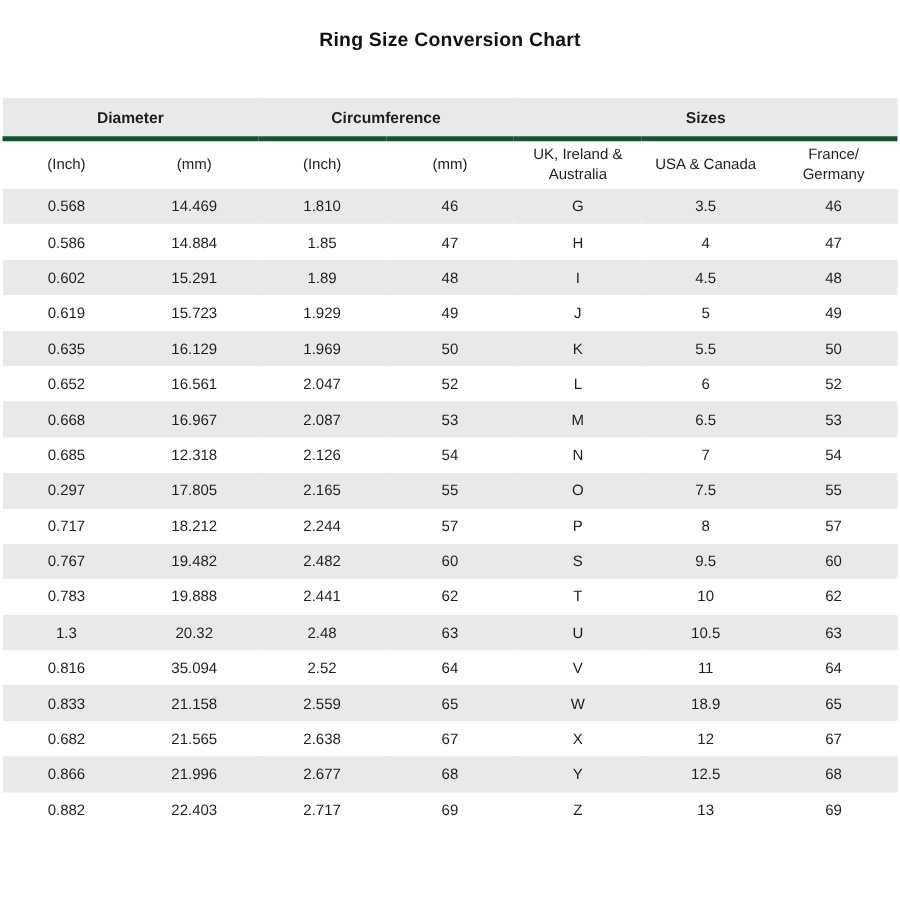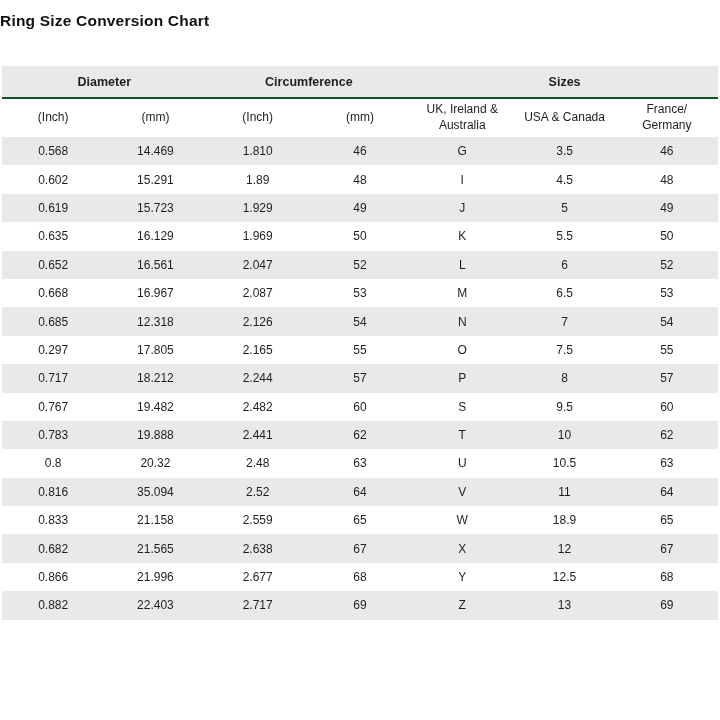--- a/index.html
+++ b/index.html
@@ -4,23 +4,23 @@
 <style>
   html, body { margin: 0; padding: 0; }
   body {
     width: 720px; height: 720px;
     background: #ffffff;
     color: #1f1f1f;
     font-family: "Liberation Sans", sans-serif;
     overflow: hidden;
   }
   .page-title {
-    margin: 0;
+    margin: 12px;
     padding-top: 12px;
-    text-align: left;
+    text-align: center;
     font-size: 15.5px;
     font-weight: 700;
     letter-spacing: 0.2px;
     color: #111111;
   }
   table.ring-table {
     table-layout: fixed;
     border-collapse: collapse;
     width: 716px;
     margin: 36px 2px 0 2px;
@@ -28,21 +28,21 @@
   table.ring-table th, table.ring-table td {
     text-align: center;
     vertical-align: middle;
     overflow: hidden;
   }
   tr.group-row th {
     background: #e9e9e9;
     font-weight: 700;
     font-size: 12.5px;
     height: 29px;
-    border-bottom: 2px solid #14532d;
+    border-bottom: 4px solid #14532d;
   }
   tr.cols-row th {
     background: #ffffff;
     font-weight: 400;
     font-size: 12px;
     line-height: 1.3;
     height: 38px;
     padding: 0 8px;
   }
   table.ring-table td {
@@ -79,20 +79,29 @@
       <tr>
         <td>0.568</td>
         <td>14.469</td>
         <td>1.810</td>
         <td>46</td>
         <td>G</td>
         <td>3.5</td>
         <td>46</td>
       </tr>
       <tr>
+        <td>0.586</td>
+        <td>14.884</td>
+        <td>1.85</td>
+        <td>47</td>
+        <td>H</td>
+        <td>4</td>
+        <td>47</td>
+      </tr>
+      <tr>
         <td>0.602</td>
         <td>15.291</td>
         <td>1.89</td>
         <td>48</td>
         <td>I</td>
         <td>4.5</td>
         <td>48</td>
       </tr>
       <tr>
         <td>0.619</td>
@@ -169,21 +178,21 @@
       <tr>
         <td>0.783</td>
         <td>19.888</td>
         <td>2.441</td>
         <td>62</td>
         <td>T</td>
         <td>10</td>
         <td>62</td>
       </tr>
       <tr>
-        <td>0.8</td>
+        <td>1.3</td>
         <td>20.32</td>
         <td>2.48</td>
         <td>63</td>
         <td>U</td>
         <td>10.5</td>
         <td>63</td>
       </tr>
       <tr>
         <td>0.816</td>
         <td>35.094</td>

